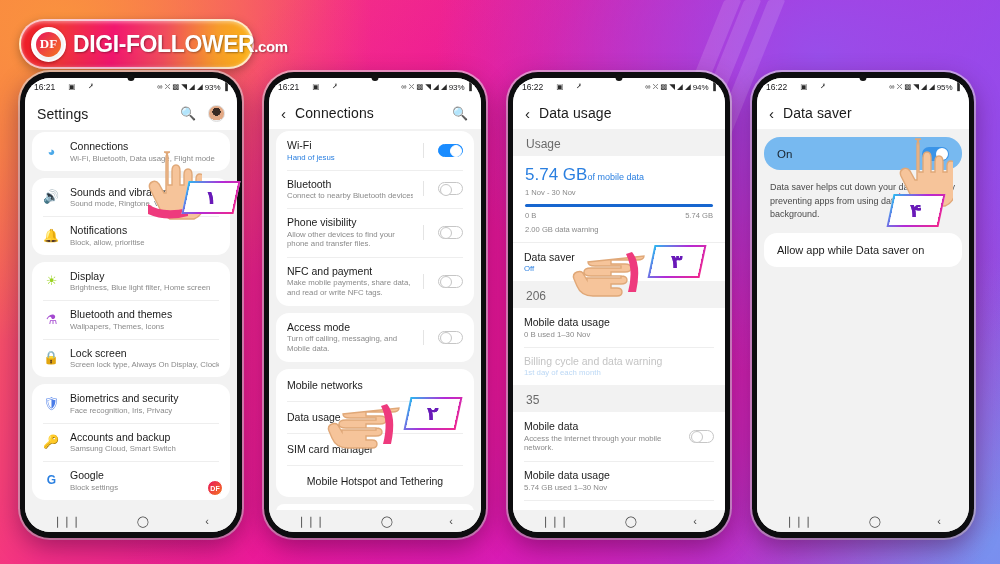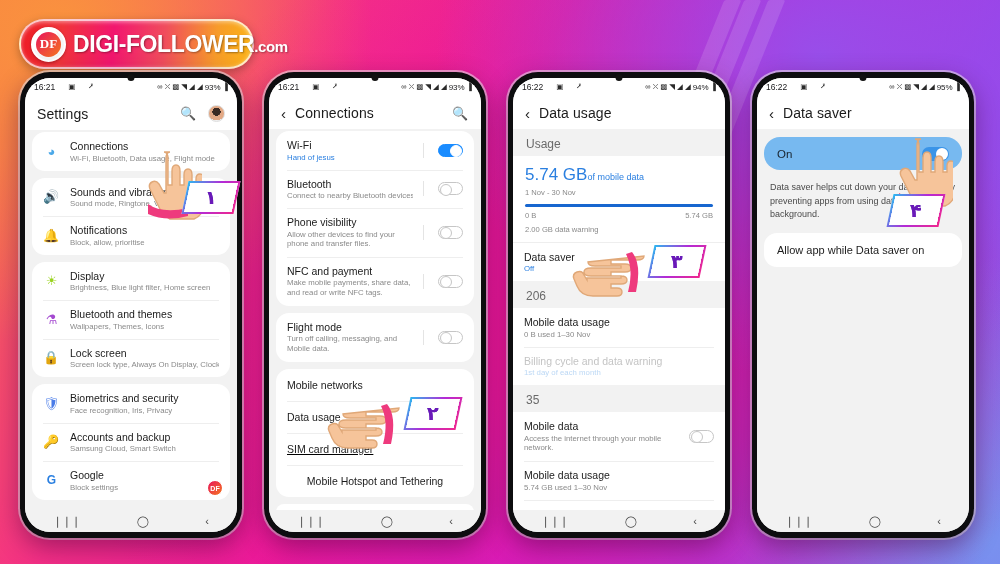--- a/index.html
+++ b/index.html
@@ -307,39 +307,39 @@
               <div class="t1">NFC and payment</div>
               <div class="t2 w">Make mobile payments, share data, and read or write NFC tags.</div>
             </div>
             <div class="tgsep"></div>
             <div class="toggle"></div>
           </div>
         </div>
         <div class="card">
           <div class="row">
             <div class="tx">
-              <div class="t1">Flight mode</div>
+              <div class="t1">Access mode</div>
               <div class="t2 w">Turn off calling, messaging, and Mobile data.</div>
             </div>
             <div class="tgsep"></div>
             <div class="toggle"></div>
           </div>
         </div>
         <div class="card">
           <div class="row" style="padding:10px 11px;">
             <div class="tx">
                 <div class="t1">Mobile networks</div>
               </div>
           </div>
           <div class="row" style="padding:10px 11px;">
             <div class="tx">
                 <div class="t1">Data usage</div>
               </div>
           </div>
-          <div class="row" style="padding:10px 11px;text-decoration:underline;">
+          <div class="row" style="padding:10px 11px;">
             <div class="tx">
                 <div class="t1">SIM card manager</div>
               </div>
           </div>
           <div class="row" style="padding:10px 11px;text-align:center;">
             <div class="tx">
                 <div class="t1">Mobile Hotspot and Tethering</div>
               </div>
           </div>
         </div>

